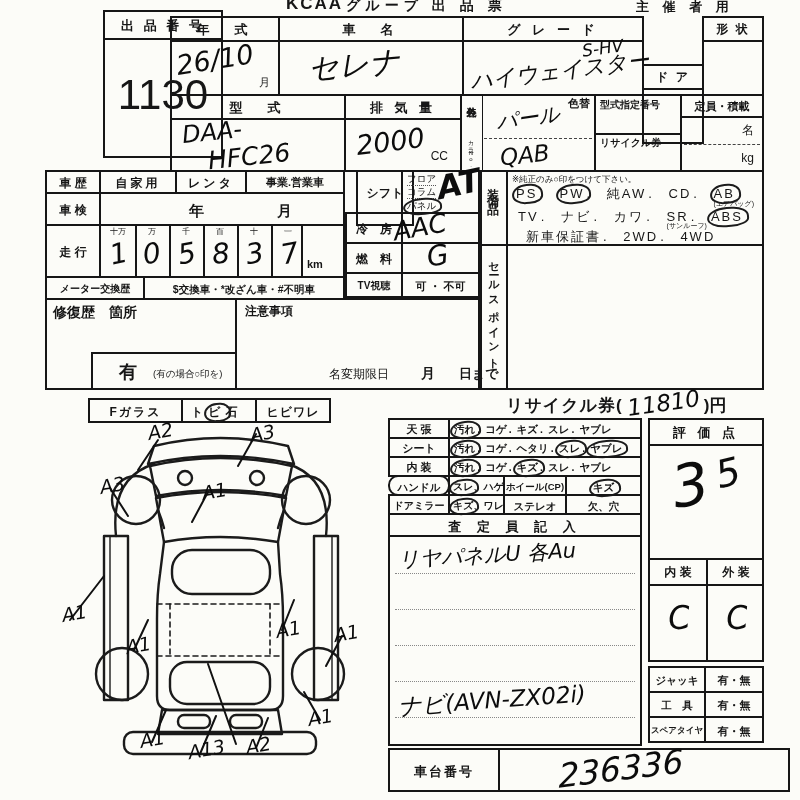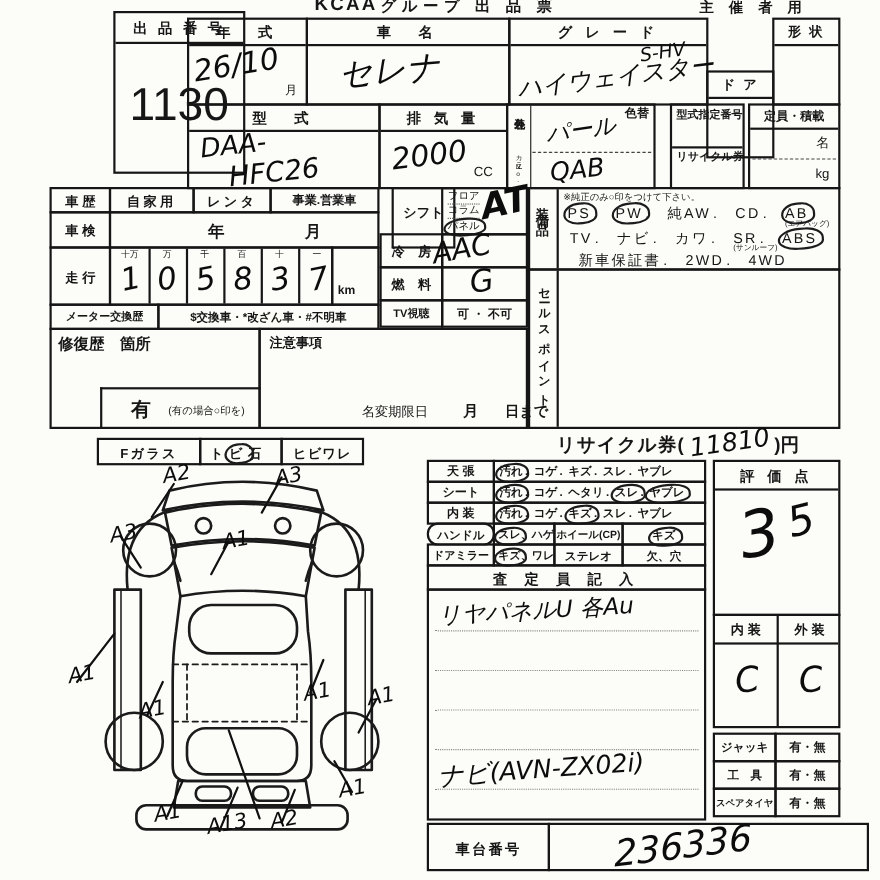--- a/index.html
+++ b/index.html
@@ -70,21 +70,21 @@
   <div class="cell" style="left:460px;top:94px;width:136px;height:78px;">
     <div style="position:absolute;left:0;top:0;bottom:0;width:20px;border-right:1px solid #161616;">
       <div class="vert txt b" style="left:4px;top:3px;font-size:10px;">外装色</div>
       <div class="vert txt" style="left:6px;bottom:2px;font-size:6px;">カラーNo.</div>
     </div>
     <div class="txt b" style="right:4px;top:2px;font-size:11px;">色替</div>
     <div class="hw" style="left:34px;top:12px;font-size:21px;transform:rotate(-8deg);">パール</div>
     <div style="position:absolute;left:22px;right:2px;top:42px;border-top:1px dashed #444;"></div>
     <div class="hw" style="left:38px;top:48px;font-size:23px;transform:rotate(-6deg);">QAB</div>
   </div>
-  <div class="cell" style="left:609px;top:94px;width:68px;height:78px;text-decoration:underline;">
+  <div class="cell" style="left:594px;top:94px;width:88px;height:78px;text-decoration:underline;">
     <div class="txt b" style="left:4px;top:4px;font-size:10px;">型式指定番号</div>
     <div style="position:absolute;left:0;right:0;top:37px;border-top:2px solid #161616;"></div>
     <div class="txt b" style="left:4px;top:42px;font-size:10px;">リサイクル券</div>
   </div>
   <div class="cell" style="left:680px;top:94px;width:84px;height:78px;">
     <div class="strip" style="height:20px;font-size:11px;">定員・積載</div>
     <div class="txt" style="right:8px;top:28px;font-size:12px;">名</div>
     <div style="position:absolute;left:2px;right:2px;top:48px;border-top:1px dashed #444;"></div>
     <div class="txt" style="right:8px;bottom:6px;font-size:12px;">kg</div>
   </div>

